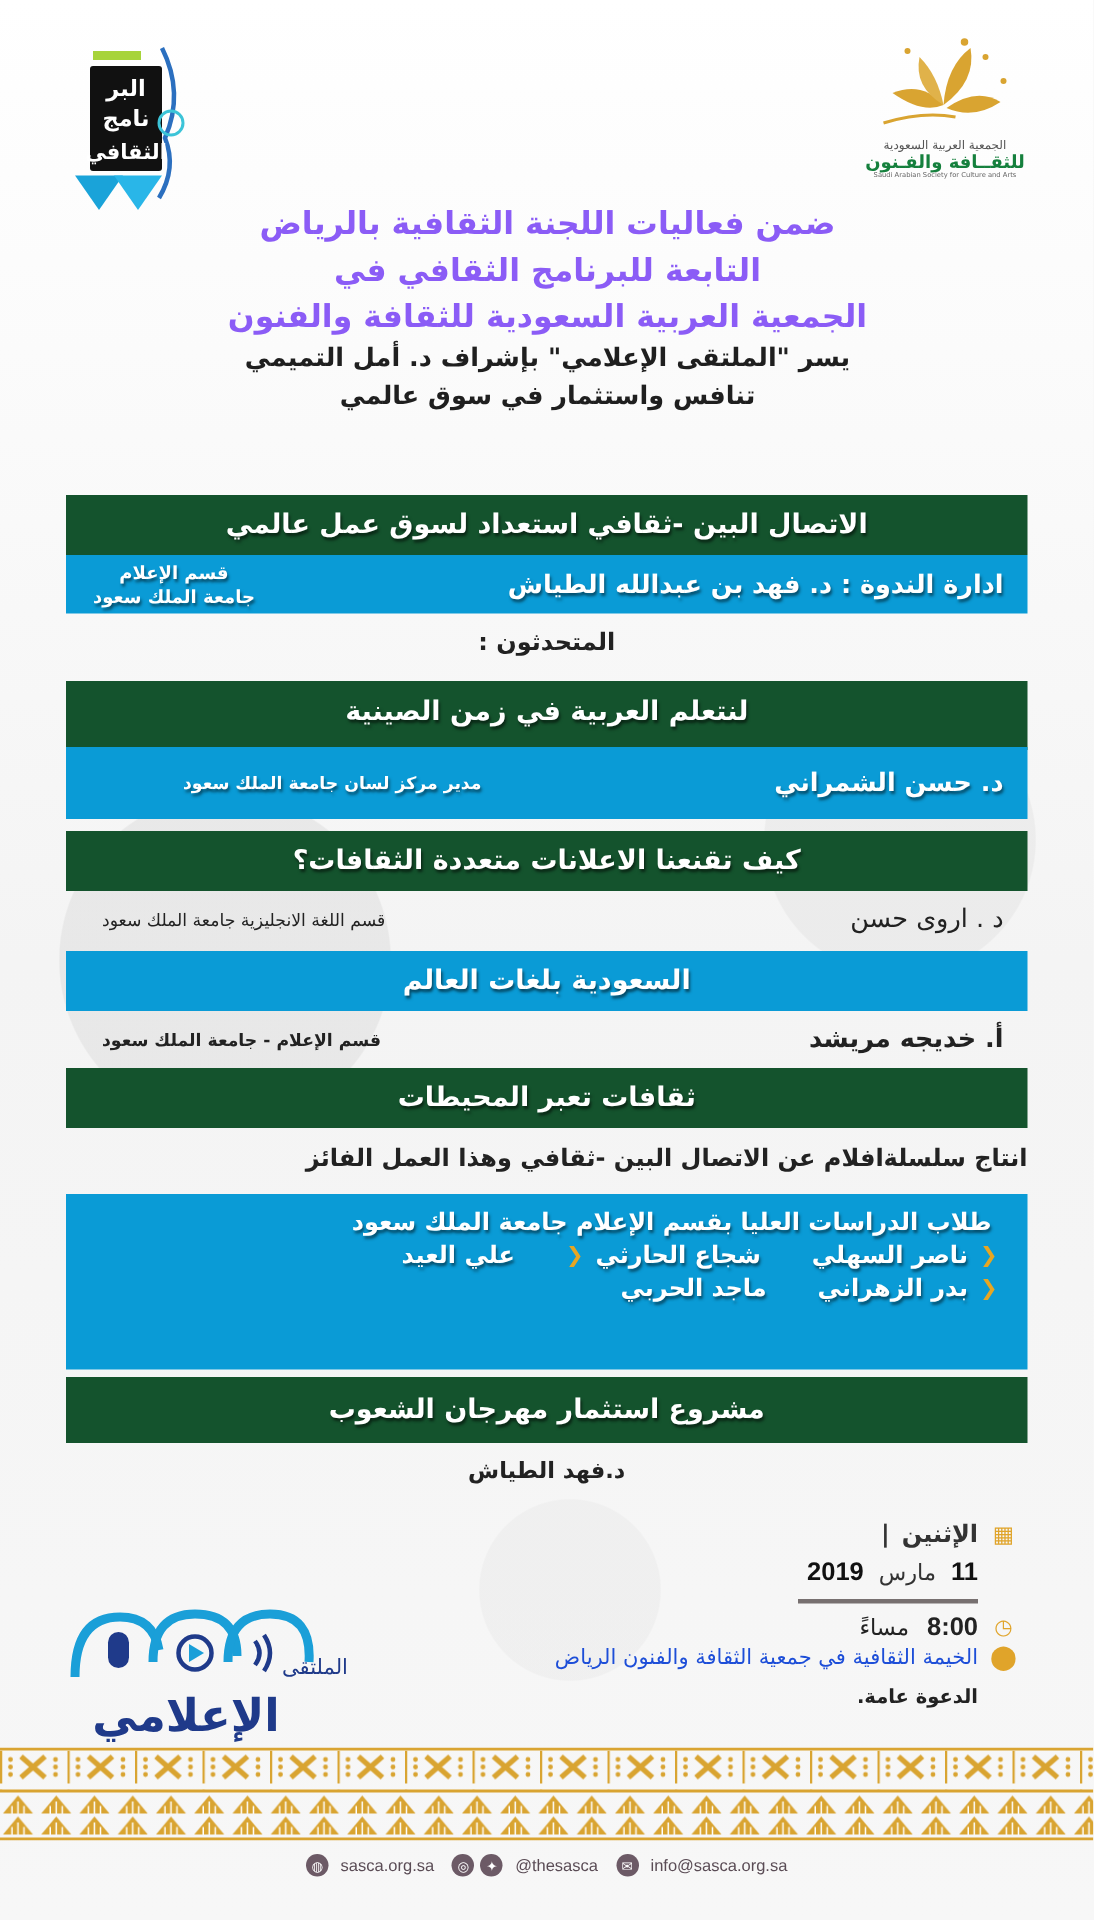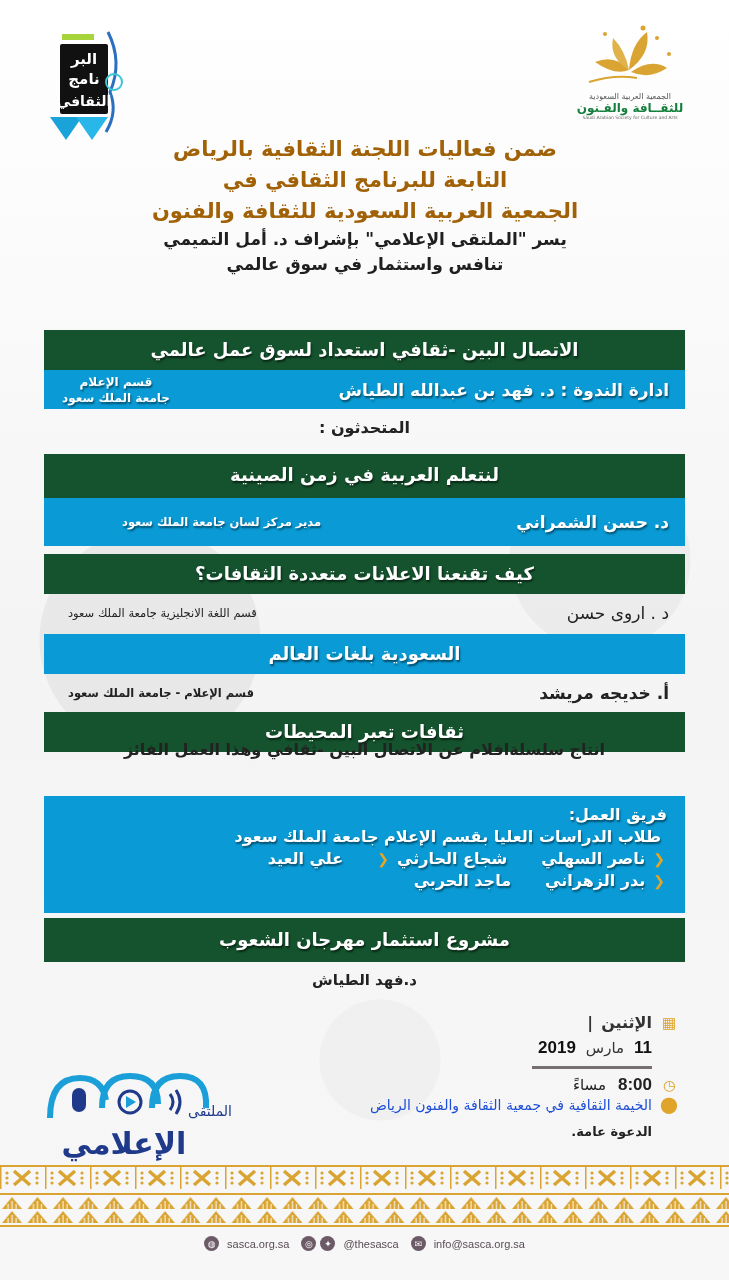--- a/index.html
+++ b/index.html
@@ -23,21 +23,21 @@
   
   .logo-left { left: 48px; top: 22px; width: 80px; height: 118px; }
   .logo-right { left: 560px; top: 24px; width: 140px; height: 105px; text-align: center; }
   .logo-right .leaf { width: 90px; height: 62px; margin: 0 auto; }
   .logo-right .l1 { font-size: 8px; color: #555; margin-top: 2px; direction: rtl; }
   .logo-right .l2 { font-size: 12px; color: #15803d; font-weight: bold; direction: rtl; }
   .logo-right .l3 { font-size: 4.5px; color: #666; }
 
   
   .intro { left: 40px; width: 650px; top: 134px; text-align: center; direction: rtl; }
-  .intro .big { font-size: 21px; font-weight: bold; color: #a16207; line-height: 31px; }
+  .intro .big { font-size: 21px; font-weight: bold; color: #8b5cf6; line-height: 31px; }
   .intro .mid { font-size: 17px; font-weight: bold; color: #1f1f1f; line-height: 25px; }
 
   
   .bar { position: absolute; left: 44px; width: 641px; direction: rtl; color: #fff; }
   .bar.dark { background: #14532d; }
   .bar.blue { background: #0a9bd6; }
   .bar .title { text-align: center; font-weight: bold; font-size: 18px; text-shadow: 1px 2px 2px rgba(0,0,0,0.55); }
   .row-plain { position: absolute; left: 44px; width: 641px; direction: rtl; color: #222; }
 
   .speaker { display: flex; align-items: center; justify-content: space-between; padding: 0 16px 0 18px; height: 100%; }
@@ -157,25 +157,24 @@
 <div class="row-plain" style="top:676px;height:34px;">
   <div class="speaker">
     <div class="name">أ. خديجه مريشد</div>
     <div class="aff" style="margin-left:6px;">قسم الإعلام - جامعة الملك سعود</div>
   </div>
 </div>
 
 <div class="bar dark" style="top:712px;height:40px;line-height:40px;">
   <div class="title">ثقافات تعبر المحيطات</div>
 </div>
-<div class="row-plain" style="top:740px;text-align:center;font-size:16px;font-weight:bold;">انتاج سلسلةافلام عن الاتصال البين -ثقافي وهذا العمل الفائز</div>
+<div class="row-plain" style="top:762px;text-align:right;font-size:16px;font-weight:bold;">انتاج سلسلةافلام عن الاتصال البين -ثقافي وهذا العمل الفائز</div>
 
 <div class="bar blue" style="top:796px;height:117px;">
   <div class="team">
-    <div>فريق العمل:</div>
     <div style="margin-right:6px;">طلاب الدراسات العليا بقسم الإعلام جامعة الملك سعود</div>
     <div class="members" style="margin-right:2px;">
       <div class="mrow">
         <span class="m">
             <span class="chev">❮</span>
             <span>ناصر السهلي</span>
           </span>
         <span class="m">
             <span>شجاع الحارثي</span>
             <span class="chev">❮</span>

